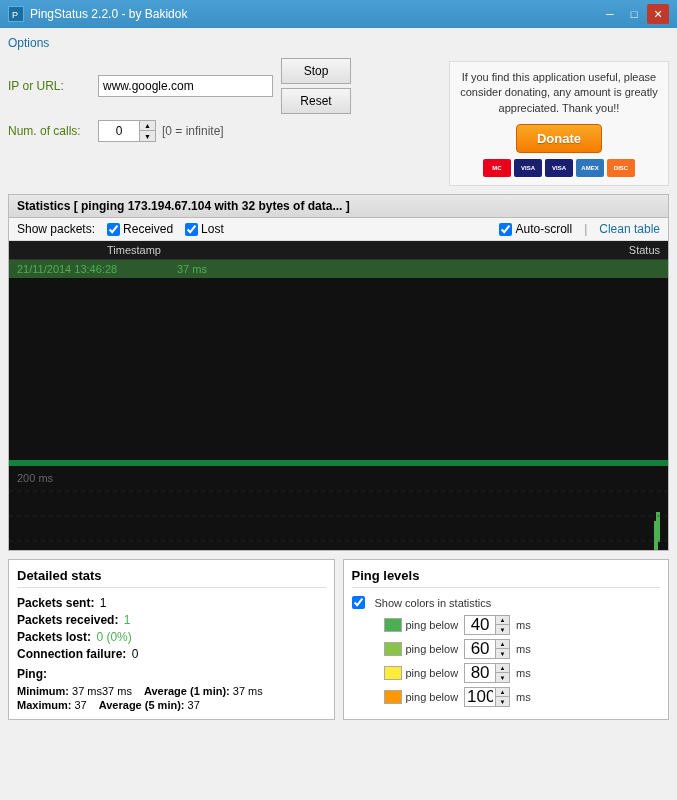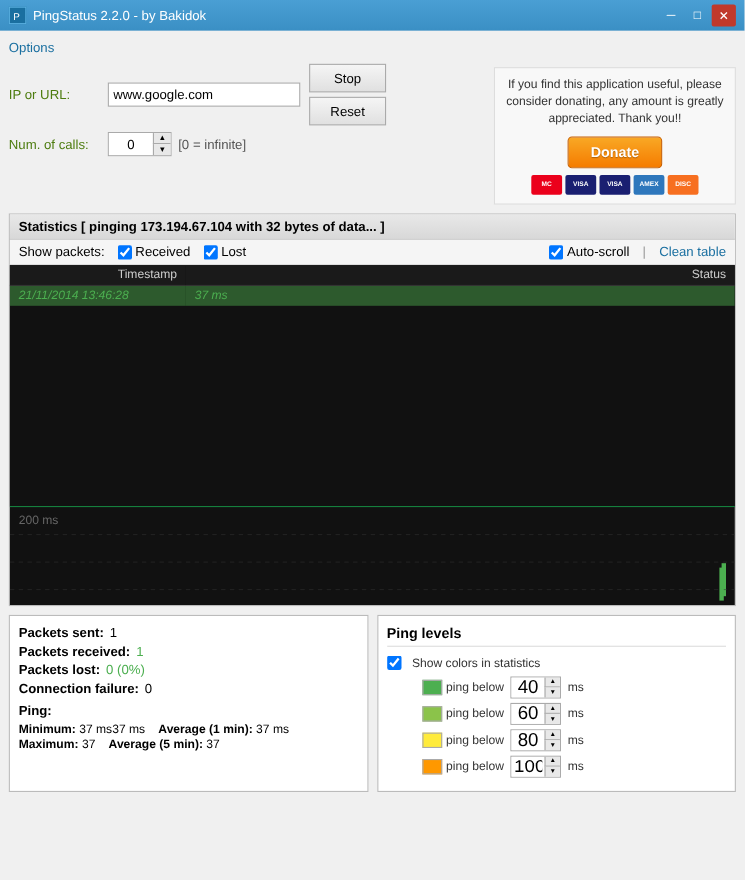--- a/index.html
+++ b/index.html
@@ -68,21 +68,21 @@
     .checkbox-label { display: flex; align-items: center; gap: 3px; cursor: pointer; }
     .checkbox-label input { margin: 0; }
     .divider { color: #999; margin: 0 4px; }
     .clean-link { color: #1a6fa0; text-decoration: none; cursor: pointer; }
     .stats-table { width: 100%; border-collapse: collapse; }
     .stats-table th { color: #ccc; text-align: right; padding: 3px 8px; font-size: 11px; font-weight: normal; border-bottom: 1px solid #333; background: #1a1a1a; }
     .stats-table td { color: #4caf50; padding: 3px 8px; font-size: 11px; }
     .stats-table tr.success td { background: #2d5a2d; color: #4caf50; }
     
     
-    .graph-area { background: #111; height: 90px; position: relative; border-top: 1px solid #15803d; }
+    .graph-area { background: #111; height: 90px; position: relative; border-top: 6px solid #15803d; }
     .graph-label { color: #666; font-size: 11px; position: absolute; top: 6px; left: 8px; }
     .graph-bar { position: absolute; bottom: 8px; right: 8px; width: 4px; background: #4caf50; }
     
     
     .bottom-section { display: flex; gap: 8px; }
     .detailed-stats { flex: 1; border: 1px solid #bbb; background: white; padding: 8px; }
     .ping-levels { flex: 1; border: 1px solid #bbb; background: white; padding: 8px; }
     .panel-title { font-weight: bold; font-size: 13px; margin-bottom: 8px; border-bottom: 1px solid #ddd; padding-bottom: 4px; }
     .stat-row { margin-bottom: 3px; }
     .stat-label { font-weight: bold; display: inline; }
@@ -191,21 +191,21 @@
 
     <div style="background:#111;">
       <table class="stats-table">
         <thead>
           <tr>
             <th style="width:160px;">Timestamp</th>
             <th>Status</th>
           </tr>
         </thead>
       </table>
-      <div style="background:#111; height:200px; overflow-y:auto;font-style:italic;">
+      <div style="background:#111; height:200px; overflow-y:auto;">
         <table class="stats-table">
           <tbody>
             <tr class="success">
               <td style="width:160px;">21/11/2014  13:46:28</td>
               <td>37 ms</td>
             </tr>
           </tbody>
         </table>
       </div>
     </div>
@@ -219,20 +219,21 @@
         <line x1="0" y1="75" x2="100%" y2="75" stroke="#333" stroke-width="0.5" stroke-dasharray="4,4"></line>
         <rect x="645" y="55" width="4" height="30" fill="#4caf50"></rect>
       </svg>
     </div>
 
   </div>
 
   <div class="bottom-section">
 
     <div class="detailed-stats">
+      <div class="panel-title">Detailed stats</div>
       <div class="stat-row">
         <span class="stat-label">Packets sent:</span>
         <span class="stat-value">1</span>
       </div>
       <div class="stat-row">
         <span class="stat-label">Packets received:</span>
         <span class="stat-value green">1</span>
       </div>
       <div class="stat-row">
         <span class="stat-label">Packets lost:</span>

